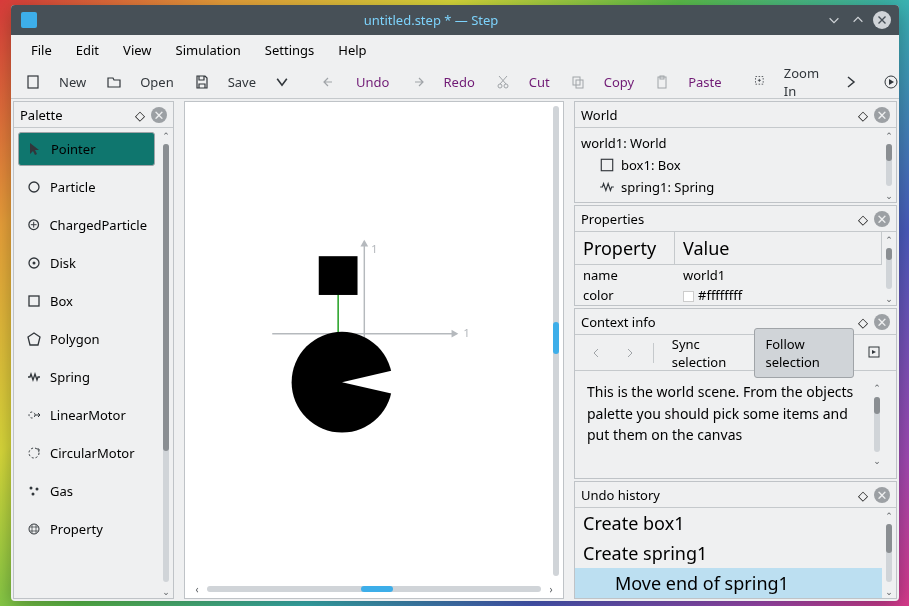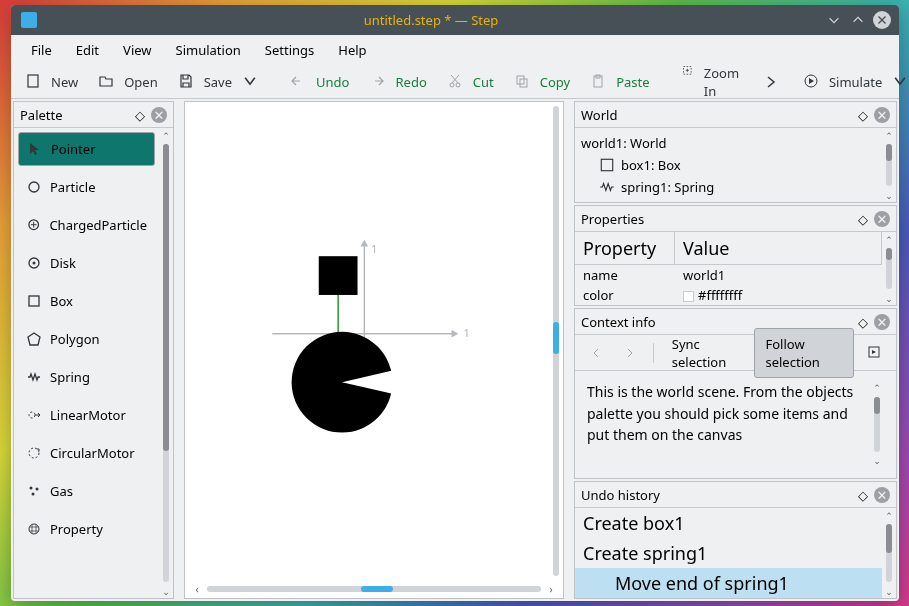--- a/index.html
+++ b/index.html
@@ -1,29 +1,29 @@
 <!DOCTYPE html>
 <html><head>
 <meta charset="utf-8">
 <style>
 * { box-sizing: border-box; margin: 0; padding: 0; font-family: "Noto Sans", "Segoe UI", sans-serif; }
 body { background: linear-gradient(135deg, #d93b3b 0%, #e8a03a 15%, #d8d83a 30%, #5bbd4a 45%, #3ab3b3 60%, #4a5bbd 75%, #a04ab3 90%, #d83a8a 100%); width: 909px; height: 606px; overflow: hidden; }
 .window { position: absolute; left: 11px; top: 5px; width: 888px; height: 596px; background: #eff0f1; border-radius: 4px; box-shadow: 0 4px 20px rgba(0,0,0,0.3); display: flex; flex-direction: column; }
 .titlebar { height: 30px; background: #475057; display: flex; align-items: center; color: #d0d4d8; font-size: 13px; border-radius: 4px 4px 0 0; }
 .titlebar-icon { width: 16px; height: 16px; margin-left: 10px; background: #3daee9; border-radius: 2px; }
-.titlebar-title { flex: 1; text-align: center; color: #eab308;}
+.titlebar-title { flex: 1; text-align: center; color: #7dd3fc;}
 .titlebar-controls { display: flex; gap: 6px; margin-right: 8px; align-items: center; }
 .titlebar-btn { width: 18px; height: 18px; border-radius: 50%; display: flex; align-items: center; justify-content: center; color: #4c5560; }
 .titlebar-btn.close { background: #d0d4d8; }
 .titlebar-btn svg { width: 14px; height: 14px; }
 .menubar { height: 30px; display: flex; align-items: center; padding: 0 8px; gap: 0; font-size: 13px; }
 .menubar .menu-item { padding: 5px 12px; cursor: pointer; }
 .toolbar { height: 34px; display: flex; align-items: center; padding: 0 6px; gap: 4px; font-size: 13px; border-bottom: 1px solid #c5c9cc; }
-.tb-btn { display: flex; align-items: flex-start; gap: 10px; padding: 4px 8px; cursor: pointer; color: #31363b; }
-.tb-btn.disabled { color: #15803d; }
+.tb-btn { display: flex; align-items: center; gap: 18px; padding: 4px 8px; cursor: pointer; color: #31363b; }
+.tb-btn.disabled { color: #701a75; }
 .tb-sep { width: 1px; height: 20px; background: #c5c9cc; margin: 0 4px; }
 .tb-icon { width: 16px; height: 16px; display: inline-flex; align-items: center; justify-content: center; }
 .main-area { flex: 1; display: flex; overflow: hidden; padding: 2px; gap: 10px; }
 .left-col { width: 161px; display: flex; flex-direction: column; }
 .panel { border: 1px solid #bfc3c7; background: #eff0f1; display: flex; flex-direction: column; }
 .panel-header { height: 26px; display: flex; align-items: center; padding: 0 6px; font-size: 13px; background: #eff0f1; border-bottom: 1px solid #c5c9cc; }
 .panel-header .title { flex: 1; }
 .panel-header .ctrl { width: 16px; height: 16px; margin-left: 3px; cursor: pointer; display: flex; align-items: center; justify-content: center; }
 .panel-header .ctrl.close { background: #9ca0a4; border-radius: 50%; color: #eff0f1; }
 .palette-body { flex: 1; display: flex; overflow: hidden; }

